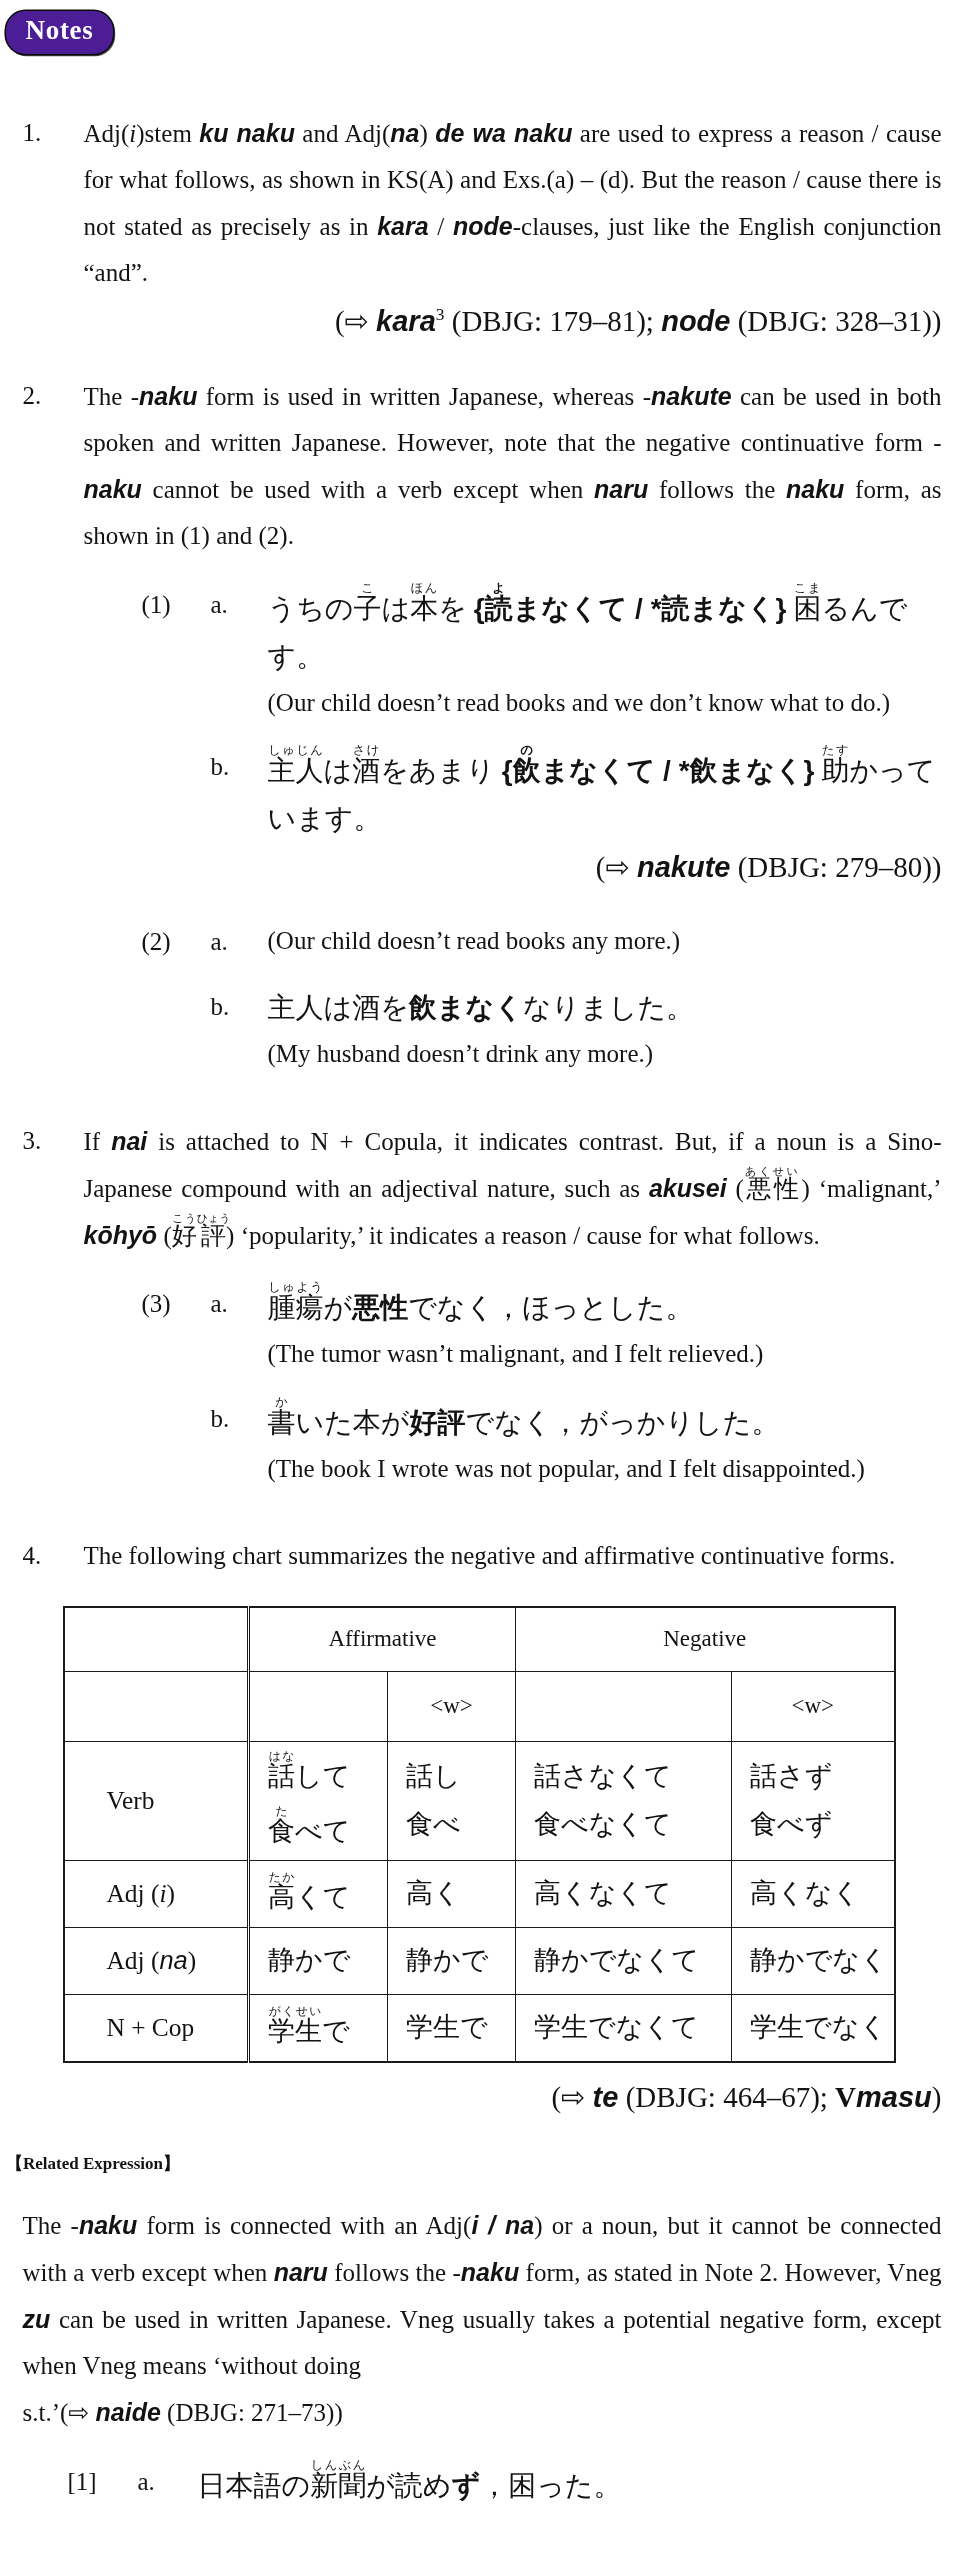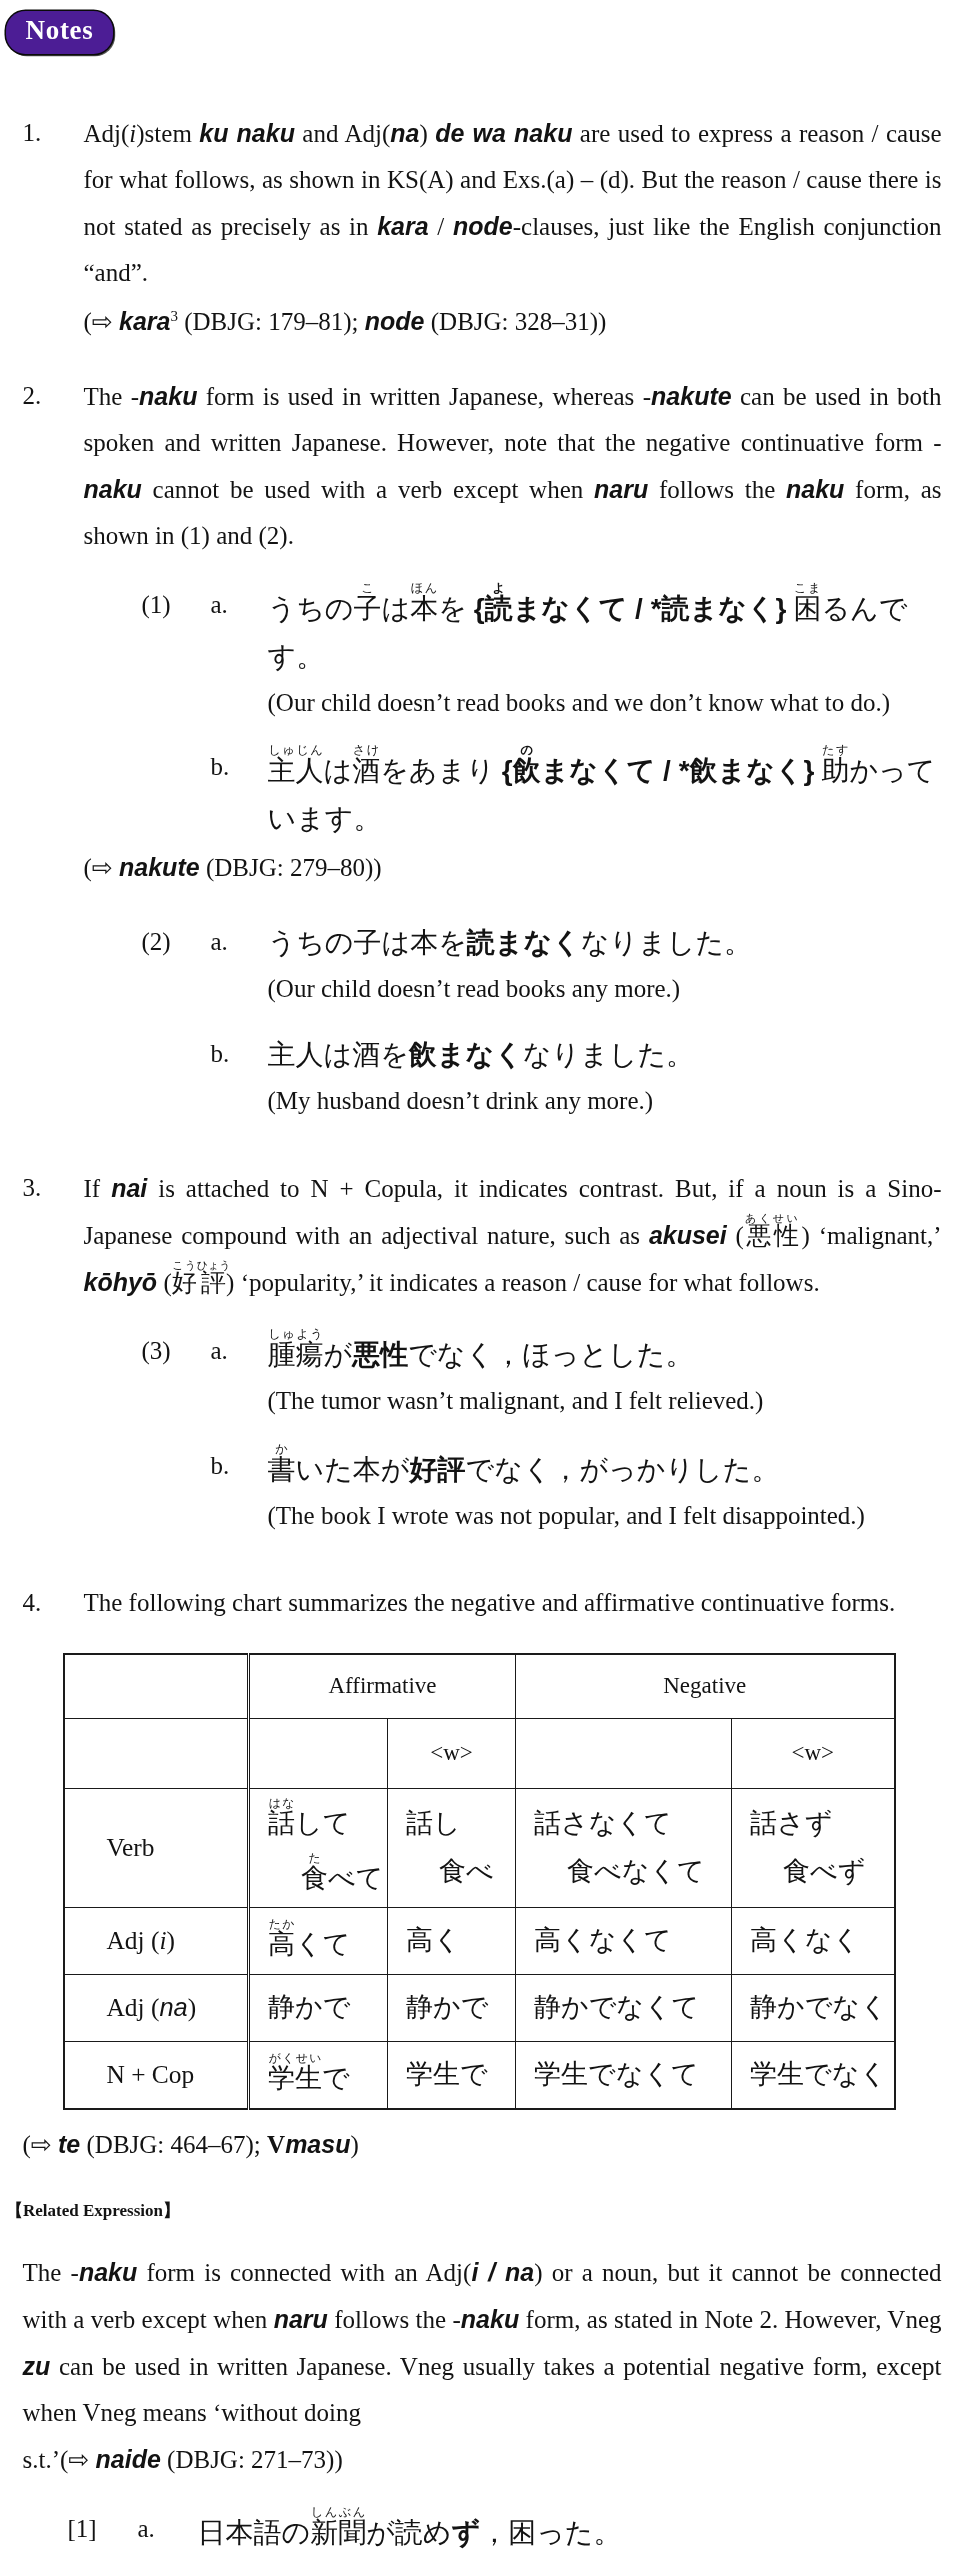--- a/index.html
+++ b/index.html
@@ -22,21 +22,21 @@
   .i { font-style:italic; }
   .b { font-weight:bold;margin-top:32px; }
   .sans { font-family:"Liberation Sans", sans-serif; }
   .sup { vertical-align:super; font-size:0.6em; line-height:0; }
   ruby rt { font-size:0.44em; letter-spacing:0; }
   
   .note { display:flex; margin-top:31px; }
   .note-num { flex:0 0 61px; font-size:25px; line-height:46px; padding-top:0; }
   .note-body { flex:1; min-width:0; }
   .para { margin:0; font-size:25px; line-height:46px; text-align:justify; }
-  .ref { font-size:25px; line-height:43px; margin-top:4.5px; }
+  .ref { font-size:29px; line-height:43px; text-align:right; margin-top:4.5px; }
   
   .exgroup { display:flex; margin-top:22.5px; margin-left:58px; }
   .exnum { flex:0 0 69px; font-size:25px; line-height:45px; }
   .excol { flex:1; min-width:0; }
   .exitem { display:flex; }
   .exitem + .exitem { margin-top:19.5px; }
   .exletter { flex:0 0 57px; font-size:25px; line-height:45px; }
   .extext { flex:1; min-width:0; }
   .jp { font-size:28px; line-height:48px; }
   .jp .b { font-family:"Liberation Sans", sans-serif; }
@@ -46,21 +46,21 @@
     margin:27px 0 0 40px; border:2.2px solid #1a1a1a; }
   .conj-table td { border:1.5px solid #1a1a1a; vertical-align:middle; padding:0; }
   .conj-table td.c1 { border-right:3px double #1a1a1a; }
   .hr1 td { height:63px; text-align:center; font-size:23px; }
   .hr2 td { height:69px; text-align:center; font-size:23px; }
   .brow td { height:66px; }
   .brow-tall td { height:118px; }
   td.lbl { padding-left:42px; font-size:25.4px; }
   td.jpcell { padding-left:18px; font-size:27px; }
   td.jpcell .line { line-height:1.45; }
-  td.jpcell .line + .line { margin-top:9px;margin-left:33px; }
+  td.jpcell .line + .line { margin-top:9px; }
   
   .re-header { font-size:17px; font-weight:bold; margin:33px 0 0 -16.5px; }
   .re-body { margin-top:27px; }
   .re-lastline { display:flex; align-items:baseline;
     font-size:25px; line-height:46px; }
   .re-exgroup { display:flex; margin-top:22.5px; margin-left:45px; }
   .re-exgroup .exnum { flex:0 0 70px; }
   .re-exgroup .exletter { flex:0 0 60px; }
   .tbl-ref { margin-top:13.5px; }
 </style>
@@ -107,21 +107,20 @@
         </div>
       </div>
       <div class="ref" style="margin-top:3px;"><span>(⇨ </span><span class="i b sans">nakute</span><span> (DBJG: 279–80))</span></div>
 
       <div class="exgroup" style="margin-top:30px;">
         <div class="exnum">(2)</div>
         <div class="excol">
           <div class="exitem">
             <div class="exletter">a.</div>
             <div class="extext">
-              <div class="jp"><span>うちの子は本を</span><span class="b">読まなく</span><span>なりました。</span></div>
               <div class="en">(Our child doesn’t read books any more.)</div>
             </div>
           </div>
           <div class="exitem">
             <div class="exletter">b.</div>
             <div class="extext">
               <div class="jp"><span>主人は酒を</span><span class="b">飲まなく</span><span>なりました。</span></div>
               <div class="en">(My husband doesn’t drink any more.)</div>
             </div>
           </div>

